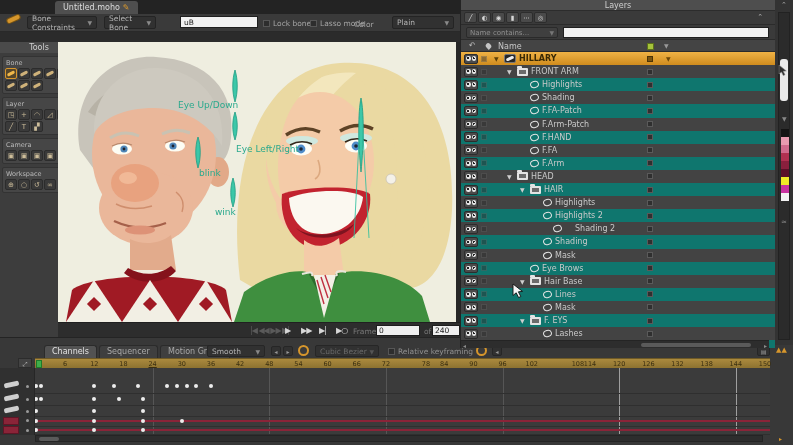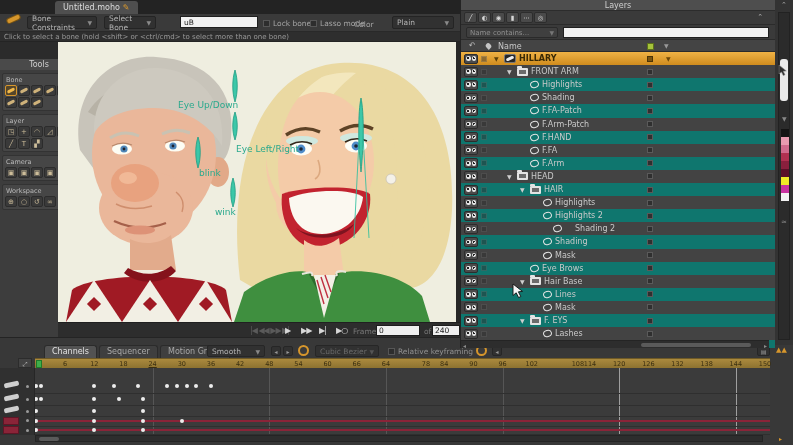--- a/index.html
+++ b/index.html
@@ -16,21 +16,21 @@
   .bone-cap{display:block;width:13px;height:4px;background:#d6962c;border-radius:2px;transform:rotate(-24deg);box-shadow:0 0 0 1px #7a5513;}
   .dropdown{position:absolute;height:13px;background:#313131;border:1px solid #242424;border-radius:2px;color:#b5b5b5;display:flex;align-items:center;justify-content:space-between;padding:0 4px;font-size:7.5px;}
   .dropdown .car{color:#8a8a8a;font-size:6px;margin-left:3px;}
   .tb-input{position:absolute;height:12px;background:#f2f2f2;border:1px solid #1f1f1f;color:#222;font-size:7.5px;padding:0 3px;}
   .cbox{display:inline-block;width:7px;height:7px;background:#2d2d2d;border:1px solid #565656;vertical-align:middle;margin-right:3px;}
   .tb-check{position:absolute;top:5px;color:#a5a5a5;font-size:7.5px;display:flex;align-items:center;}
   .tb-label{position:absolute;top:6px;color:#a5a5a5;font-size:7.5px;}
   
   .infobar{left:0;top:32px;width:460px;height:10px;background:#2e2e2e;color:#989898;font-size:7px;line-height:10px;padding-left:4px;border-bottom:1px solid #242424;}
   
-  .tools-panel{left:0;top:42px;width:80px;height:303px;background:#3d3d3d;border-right:2px solid #272727;margin-top:17px;}
+  .tools-panel{left:0;top:42px;width:80px;height:303px;background:#3d3d3d;border-right:2px solid #272727;}
   .tools-title{height:11px;background:#4a4a4a;text-align:center;color:#cfcfcf;font-size:8px;line-height:11px;}
   .tool-section{margin:3px 2px 0 2px;background:#464646;border:1px solid #333;border-radius:2px;padding:1px 1px 2px 1px;}
   .tool-section .sec-label{color:#b9b9b9;font-size:6.5px;padding:1px 2px;}
   .tool-grid{display:flex;flex-wrap:wrap;gap:1px;padding:0 1px;}
   .tool-btn{width:12px;height:11px;background:#3a3a3a;border:1px solid #2c2c2c;border-radius:2px;display:flex;align-items:center;justify-content:center;color:#cdbd9a;font-size:7px;}
   .tool-btn.active{background:#55462a;border-color:#d6962c;}
   .tool-btn .bone-mini{width:8px;height:3px;background:#cfb27a;border-radius:2px;transform:rotate(-28deg);}
   .tool-btn.active .bone-mini{background:#f0b84a;}
   
   .canvas{left:58px;top:42px;width:398px;height:280px;background:#efeee0;overflow:hidden;}
@@ -145,21 +145,20 @@
         <span class="cbox"></span>
         <span>Lasso mode</span>
       </span>
     <span class="tb-label" style="left:354px;">Color</span>
     <div class="dropdown" style="left:392px;top:2px;width:62px;">
       <span>Plain</span>
         <span class="car">▼</span>
     </div>
   </div>
 
-  <div class="abs infobar">Click to select a bone (hold &lt;shift&gt; or &lt;ctrl/cmd&gt; to select more than one bone)</div>
 
   <div class="abs tools-panel">
     <div class="tools-title">Tools</div>
     <div id="tool-sections">
         <div class="tool-section">
           <div class="sec-label">Bone</div>
           <div class="tool-grid">
             <div class="tool-btn active">
               <span class="bone-mini"></span>
             </div>
@@ -348,21 +347,21 @@
         <span class="tick-num" style="left: 59.32px;">12</span>
         <span class="tick-num" style="left: 88.48px;">18</span>
         <span class="tick-num" style="left: 117.64px; text-decoration: underline;">24</span>
         <span class="tick-num" style="left: 146.8px;">30</span>
         <span class="tick-num" style="left: 175.96px;">36</span>
         <span class="tick-num" style="left: 205.12px;">42</span>
         <span class="tick-num" style="left: 234.28px;">48</span>
         <span class="tick-num" style="left: 263.44px;">54</span>
         <span class="tick-num" style="left: 292.6px;">60</span>
         <span class="tick-num" style="left: 321.76px;">66</span>
-        <span class="tick-num" style="left: 350.92px;">64</span>
+        <span class="tick-num" style="left: 350.92px;">72</span>
         <span class="tick-num" style="left: 391px;">78</span>
         <span class="tick-num" style="left: 409.24px;">84</span>
         <span class="tick-num" style="left: 438.4px;">90</span>
         <span class="tick-num" style="left: 467.56px;">96</span>
         <span class="tick-num" style="left: 496.72px;">102</span>
         <span class="tick-num" style="left: 525.88px; margin-left: 8px;">108</span>
         <span class="tick-num" style="left: 555.04px;">114</span>
         <span class="tick-num" style="left: 584.2px;">120</span>
         <span class="tick-num" style="left: 613.36px;">126</span>
         <span class="tick-num" style="left: 642.52px;">132</span>

